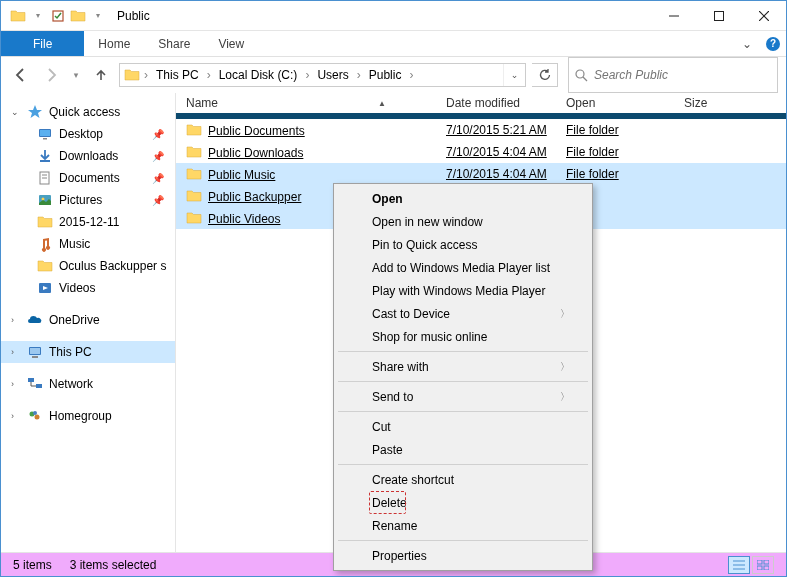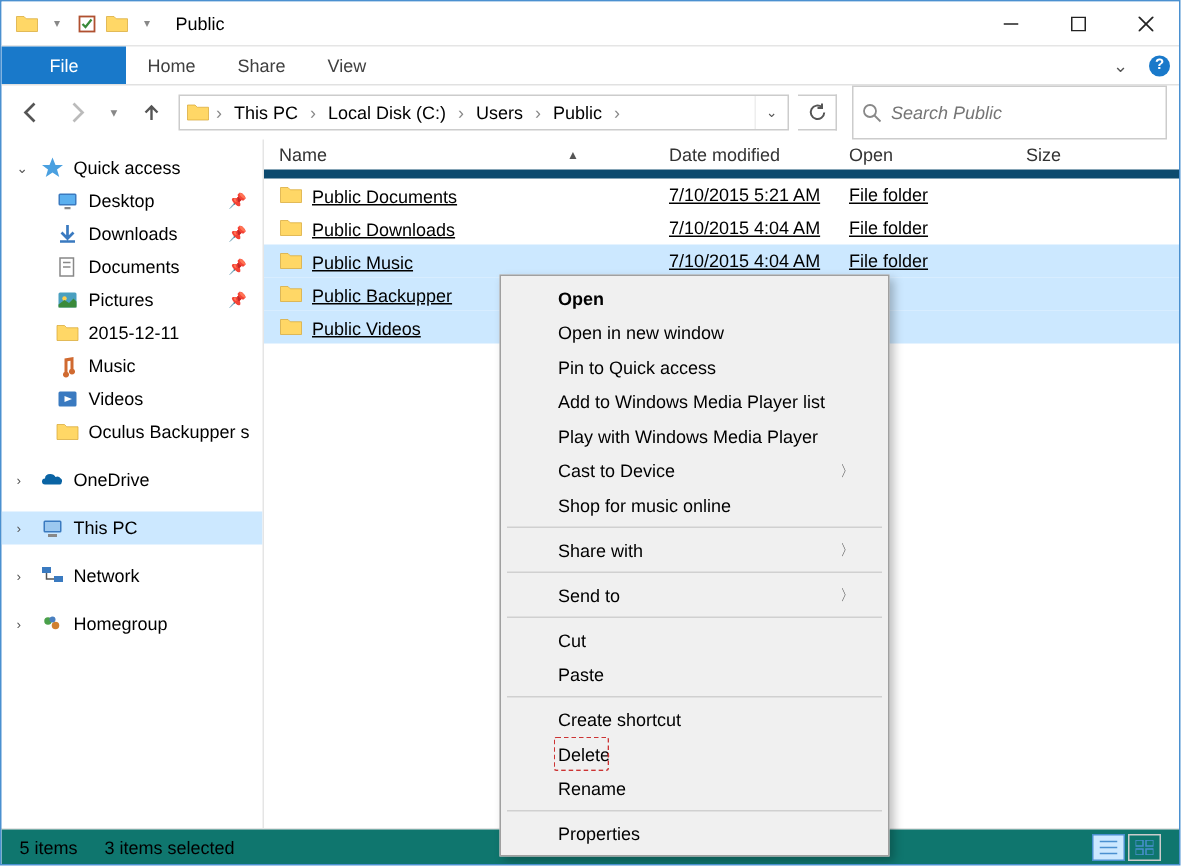--- a/index.html
+++ b/index.html
@@ -62,21 +62,21 @@
 
 
 .context-menu { position:absolute; left:332px; top:182px; width:260px; background:#f0f0f0; border:1px solid #a0a0a0; box-shadow:3px 3px 6px rgba(0,0,0,0.25); padding:3px 2px; z-index:100;}
 .context-menu .mitem { height:23px; display:flex; align-items:center; padding-left:36px; padding-right:20px; position:relative;}
 .context-menu .mitem.bold { font-weight:bold; }
 .context-menu .mitem .sub { margin-left:auto; color:#555; font-size:10px;}
 .context-menu hr { border:none; border-top:1px solid #d0d0d0; margin:3px 2px; }
 .context-menu .highlight { border:1.5px dashed #cc3333; border-radius:2px; position:absolute; left:33px; right:184px; top:0px; bottom:0px; pointer-events:none;}
 
 
-.statusbar { position:absolute; bottom:0; left:0; right:0; height:24px; border-top:1px solid #e5e5e5; display:flex; align-items:center; padding:0 12px; gap:18px; background:#0f766e;}
+.statusbar { position:absolute; bottom:0; left:0; right:0; height:24px; border-top:1px solid #e5e5e5; display:flex; align-items:center; padding:0 12px; gap:18px; background:#f0abfc;}
 .statusbar .viewbtns { margin-left:auto; display:flex; gap:2px;}
 .statusbar .viewbtns > div { width:22px; height:18px; border:1px solid #ccc; display:flex; align-items:center; justify-content:center; font-size:10px; color:#4a90d0;}
 .statusbar .viewbtns > div.active { background:#cce8ff; border-color:#4a90d0;}
 
 
 .folder-svg { fill:#ffd766; stroke:#d8a93a; stroke-width:0.5; }
 </style>
 </head>
 <body>
 
@@ -260,33 +260,33 @@
             <span class="tree-icon">
               <svg width="16" height="16" viewBox="0 0 16 16">
                 <path d="M6 3 L12 2 L12 10 A2 2 0 1 1 10 10 L10 4.5 L8 4.8 L8 12 A2 2 0 1 1 6 12 Z" fill="#d06a30"></path>
               </svg>
             </span>
             <span>Music</span>
           </div>
           <div class="item">
             <span class="tree-icon">
               <svg width="16" height="16" viewBox="0 0 16 16">
+                <use href="#folder-icon-g"></use>
+              </svg>
+            </span>
+            <span>Oculus Backupper s</span>
+          </div>
+          <div class="item">
+            <span class="tree-icon">
+              <svg width="16" height="16" viewBox="0 0 16 16">
                 <rect x="2" y="3" width="12" height="10" fill="#3a7ac0" rx="1"></rect>
                 <path d="M6 6 L11 8 L6 10 Z" fill="#fff"></path>
               </svg>
             </span>
             <span>Videos</span>
-          </div>
-          <div class="item">
-            <span class="tree-icon">
-              <svg width="16" height="16" viewBox="0 0 16 16">
-                <use href="#folder-icon-g"></use>
-              </svg>
-            </span>
-            <span>Oculus Backupper s</span>
           </div>
         </div>
     </div>
     <div class="group">
       <div class="item head">
         <span class="expand-arrow" style="font-size:9px;">›</span>
         <span class="tree-icon">
             <svg width="16" height="16" viewBox="0 0 16 16">
               <path d="M3 11 Q1 11 1 9 Q1 7 3 7 Q3 4 6.5 4 Q9 4 10 6 Q12 5 13.5 7 Q15 8 14 10 Q14 11 12 11 Z" fill="#0a64a4"></path>
             </svg>

